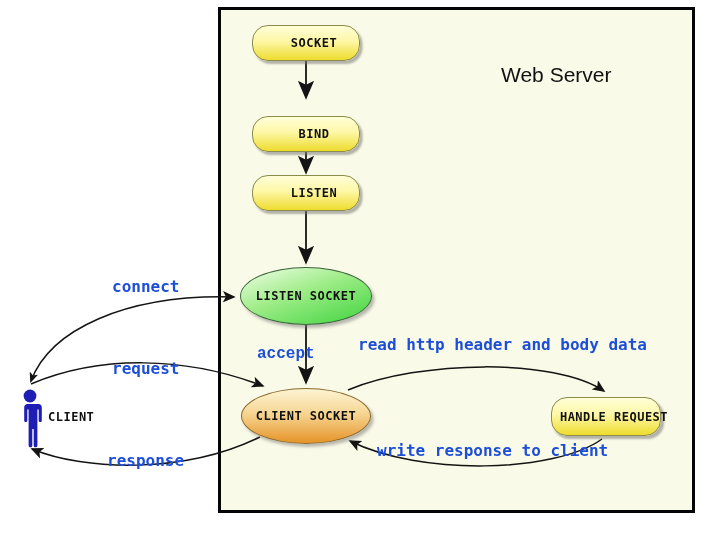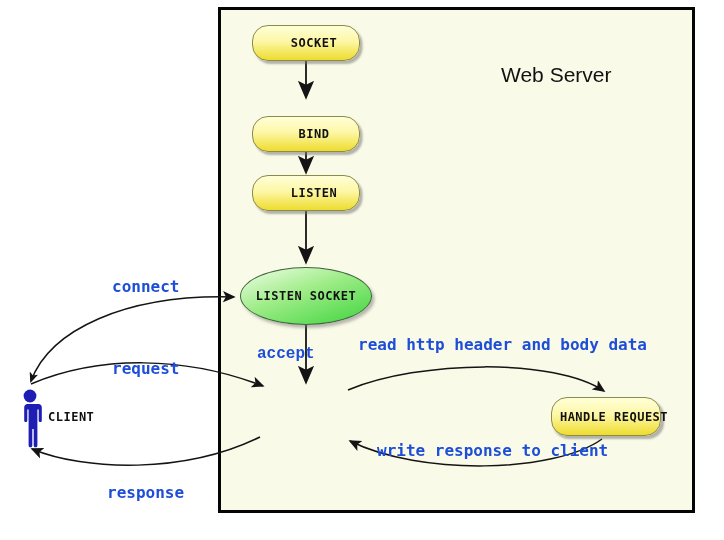--- a/index.html
+++ b/index.html
@@ -91,23 +91,24 @@
   </svg>
 
   <div class="title">Web Server</div>
 
   <div class="node proc" style="left:252px;top:25px;">SOCKET</div>
   <div class="node proc" style="left:252px;top:100px;margin-top:16px;">BIND</div>
   <div class="node proc" style="left:551px;top:397px;width:110px;height:39px;">HANDLE REQUEST</div>
   <div class="node proc" style="left:252px;top:175px;">LISTEN</div>
 
   <div class="node ellipse green">LISTEN SOCKET</div>
+  <div class="node ellipse orange">CLIENT SOCKET</div>
 
   <div class="client-label">CLIENT</div>
 
   <div class="lbl" style="left:112px;top:277px;">connect</div>
   <div class="lbl" style="left:112px;top:347px;margin-top:12px;">request</div>
-  <div class="lbl" style="left:107px;top:451px;margin-top:32px;">response</div>
+  <div class="lbl" style="left:107px;top:451px;">response</div>
   <div class="lbl" style="left:257px;top:345px;font-family:Liberation Mono, monospace;">accept</div>
   <div class="lbl" style="left:358px;top:335px;">read http header and body data</div>
   <div class="lbl" style="left:377px;top:441px;">write response to client</div>
 
 </div>
 
 </body></html>

